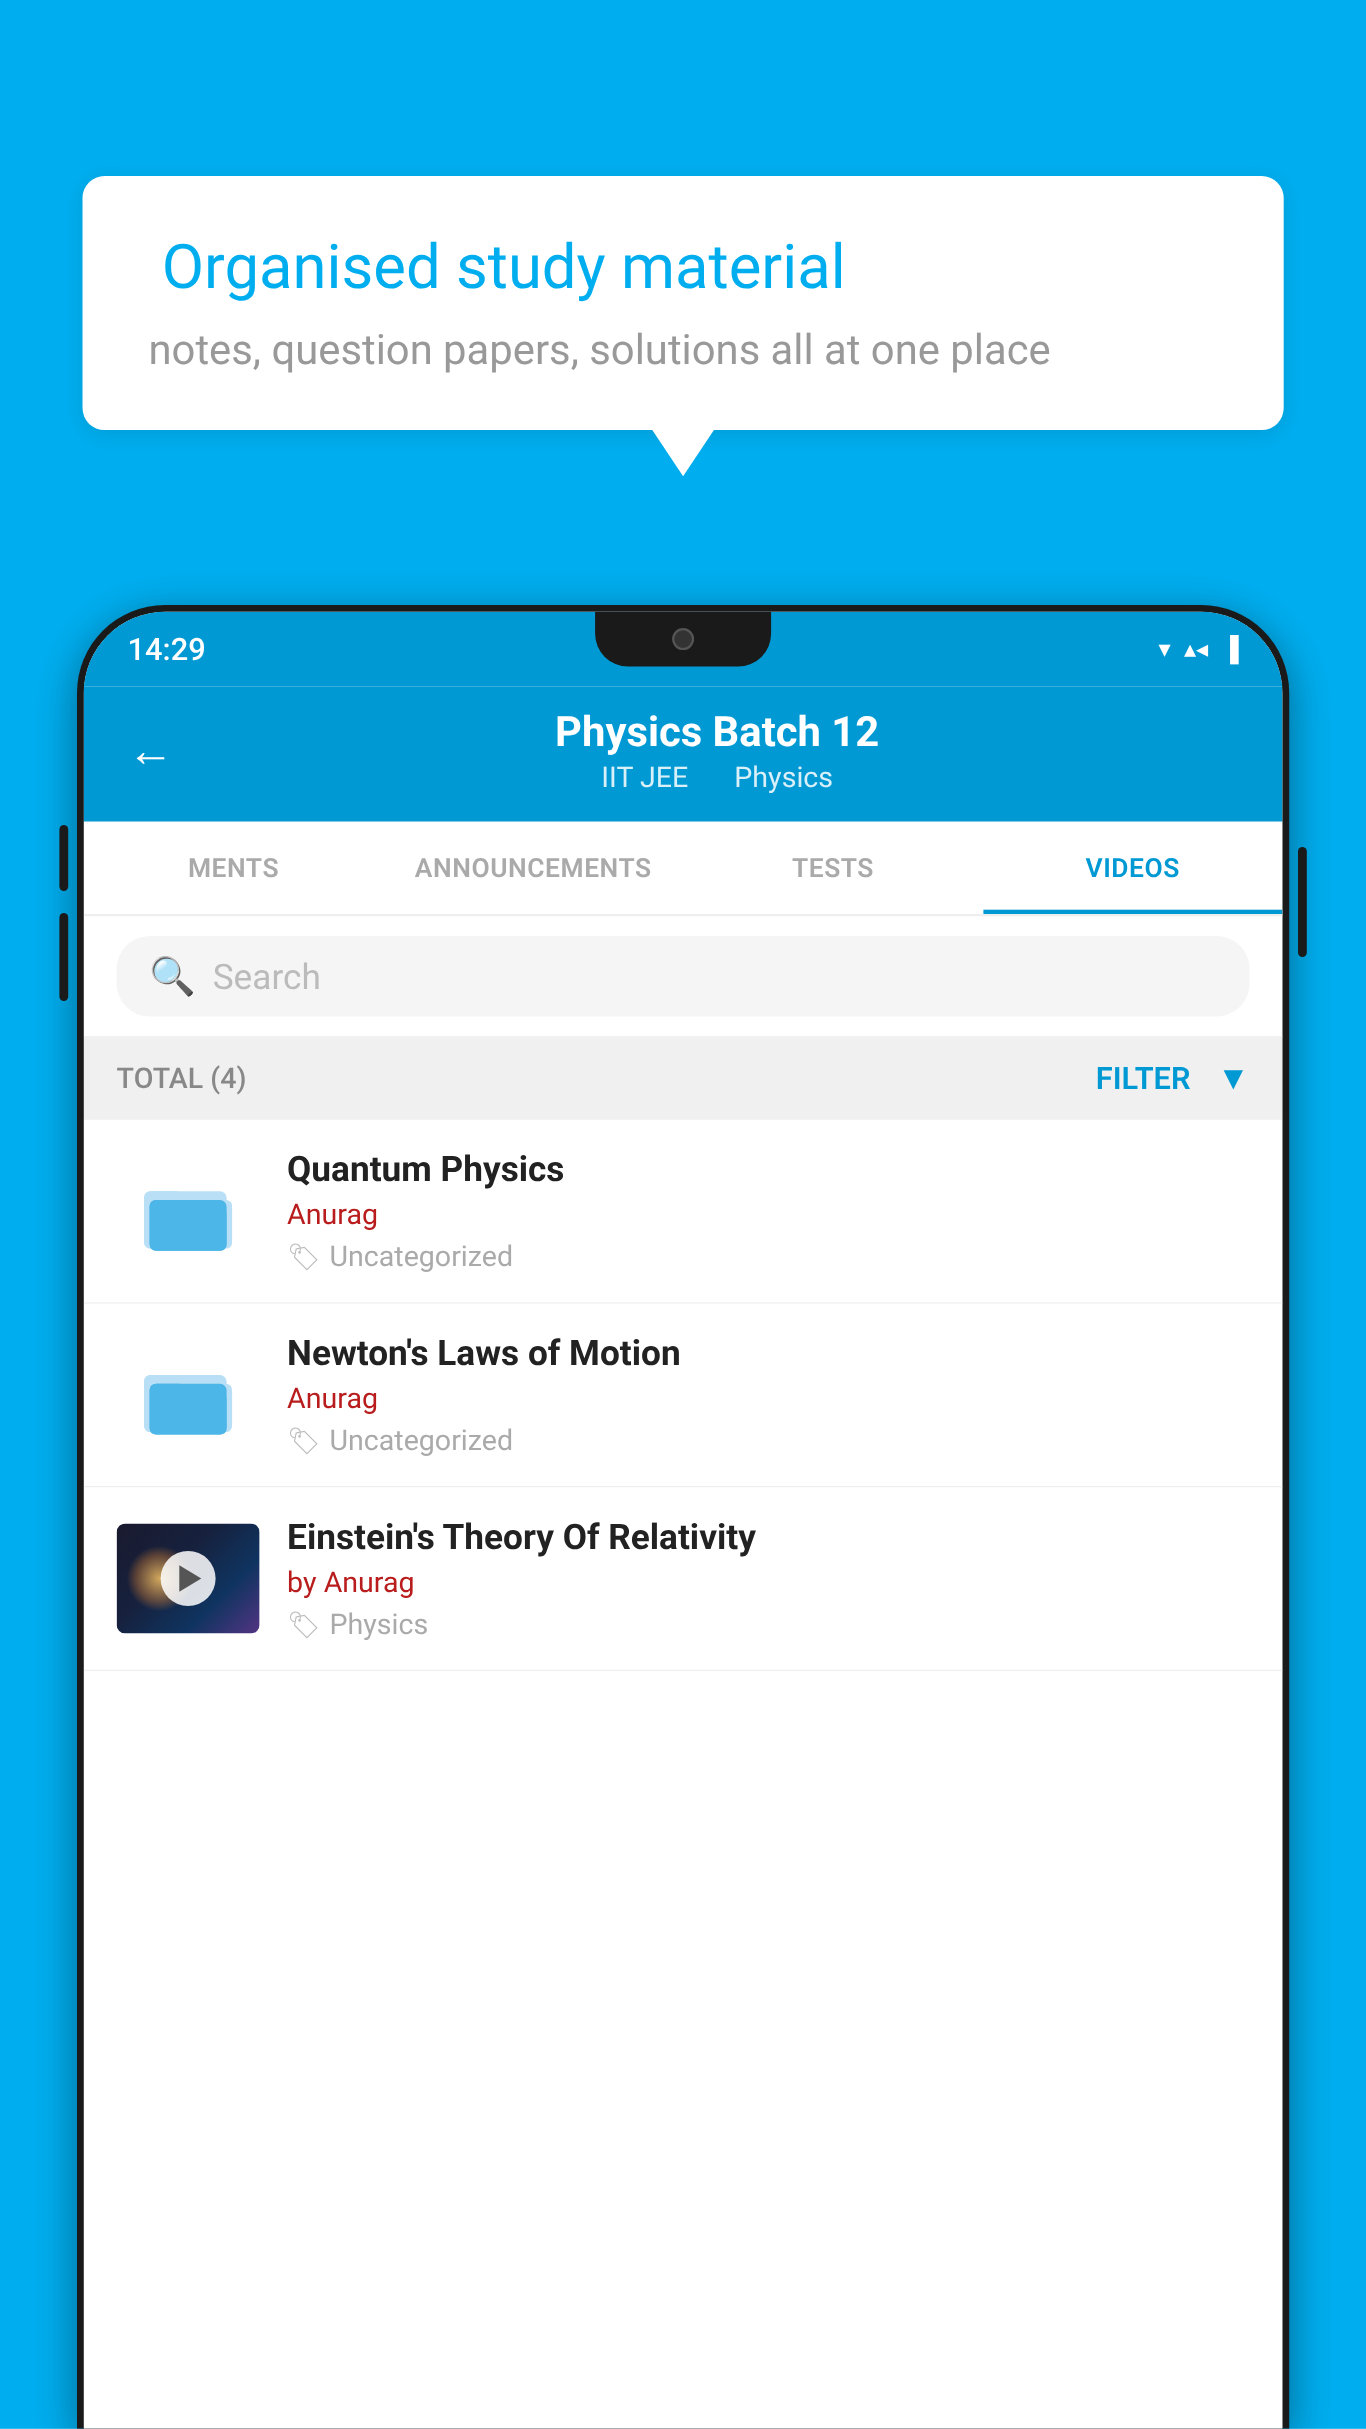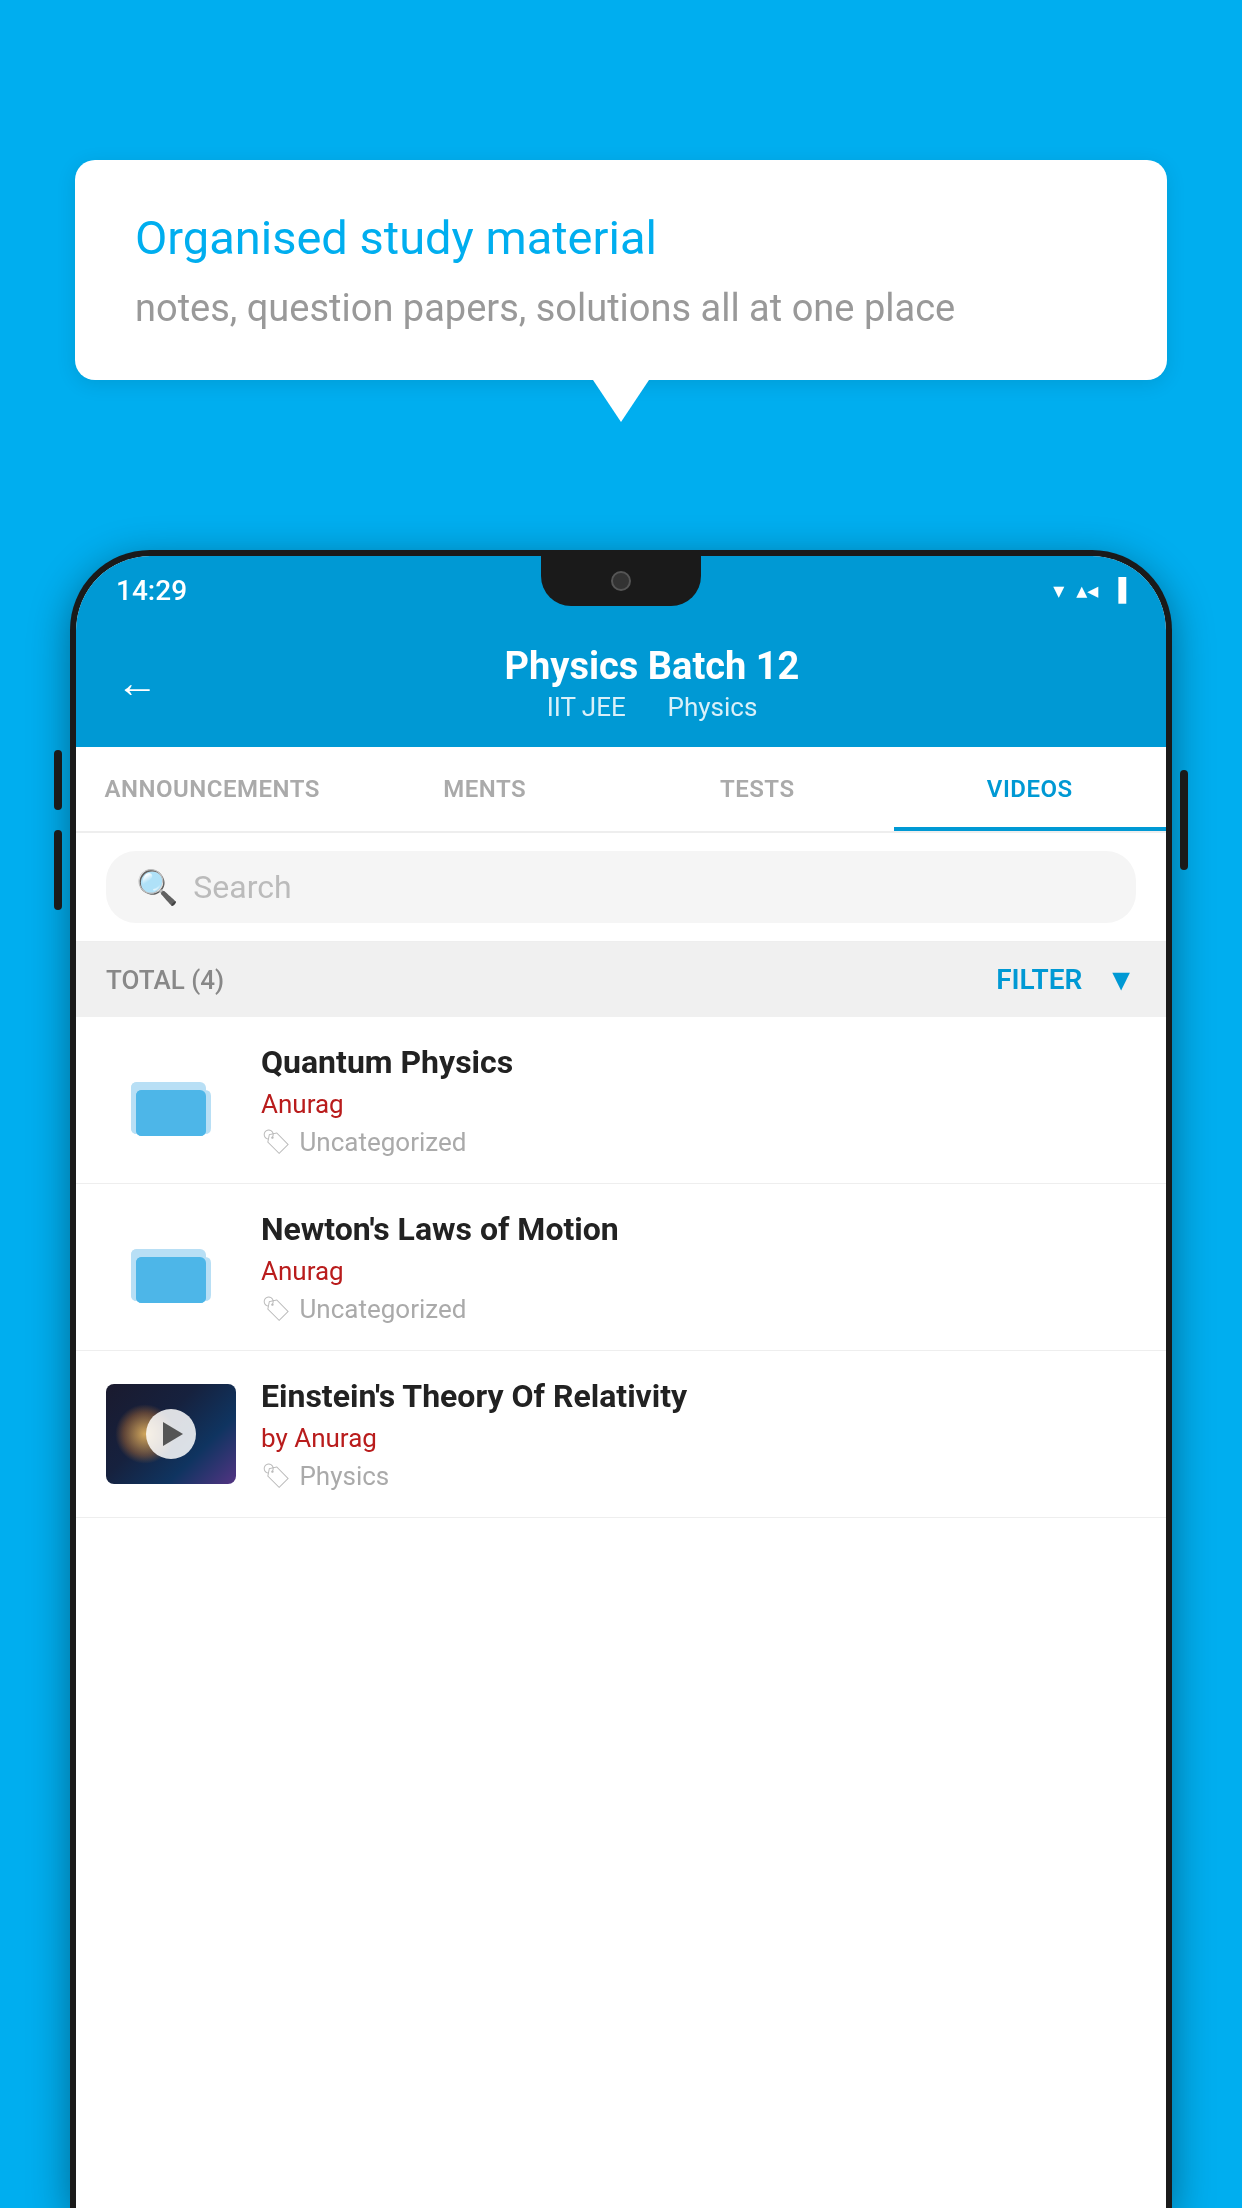--- a/index.html
+++ b/index.html
@@ -33,25 +33,26 @@
       left: 50%;
       transform: translateX(-50%);
       width: 0;
       height: 0;
       border-left: 30px solid transparent;
       border-right: 30px solid transparent;
       border-top: 45px solid white;
     }
 
     .speech-bubble-title {
-      font-size: 47px;
+      font-size: 56px;
       color: #00AEEF;
       font-weight: 400;
       line-height: 1.2;
       margin-bottom: 20px;
+      margin-left: 12px;
     }
 
     .speech-bubble-subtitle {
       font-size: 38px;
       color: #999;
       font-weight: 400;
     }
 
     
     .phone-frame {
@@ -450,24 +451,24 @@
             <div class="header-subtitle">
               <span>IIT JEE</span>
               &nbsp;&nbsp;
               <span>Physics</span>
             </div>
           </div>
         </div>
 
         <div class="tabs-bar">
           <div class="tab-item">
+            <span>MENTS</span>
+          </div>
+          <div class="tab-item">
             <span>ANNOUNCEMENTS</span>
-          </div>
-          <div class="tab-item">
-            <span>MENTS</span>
           </div>
           <div class="tab-item">
             <span>TESTS</span>
           </div>
           <div class="tab-item active">
             <span>VIDEOS</span>
           </div>
         </div>
 
         <div class="search-bar-container">

